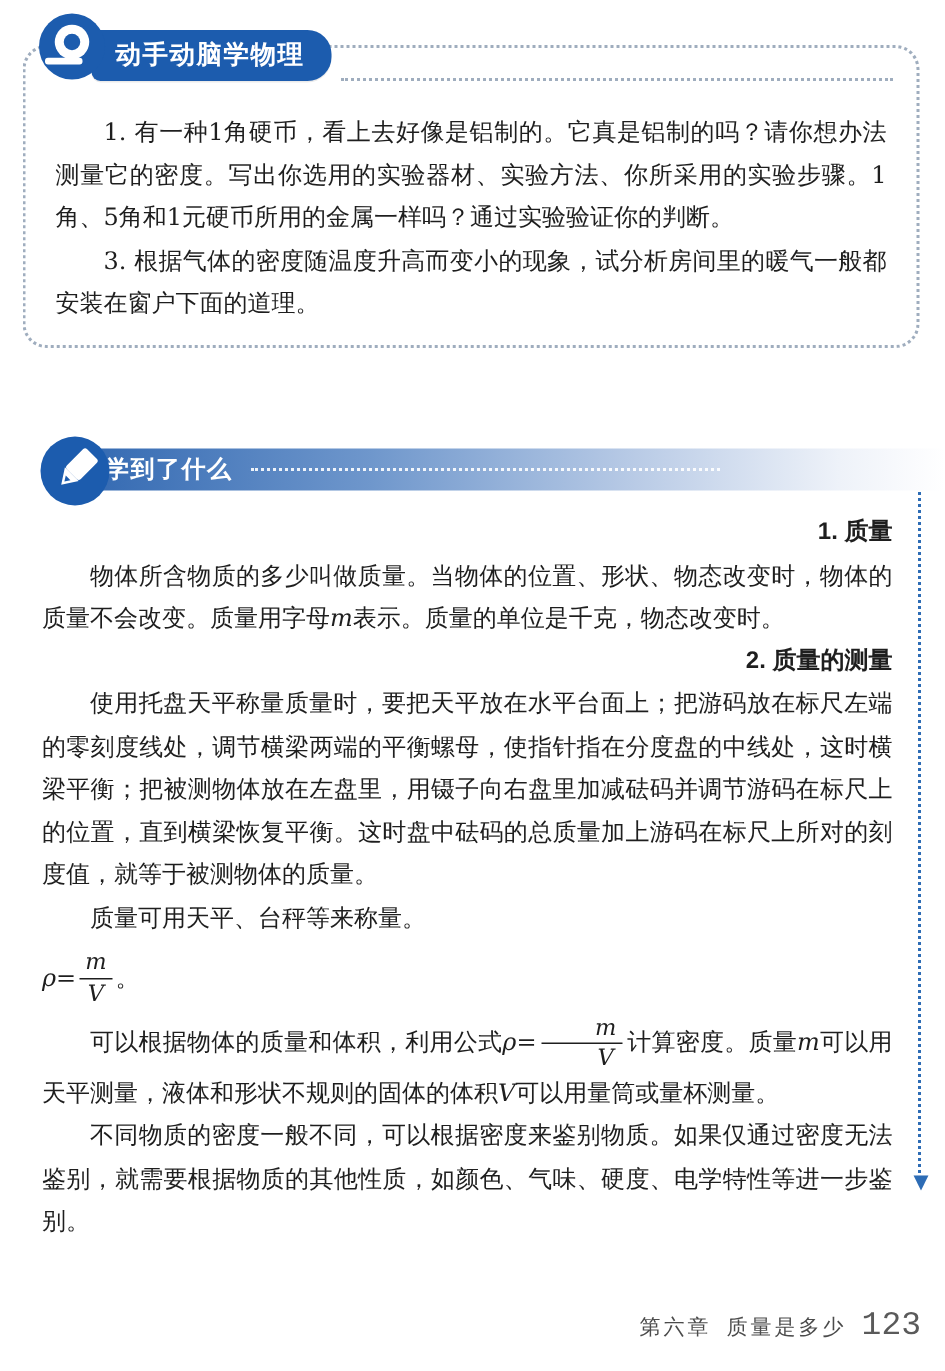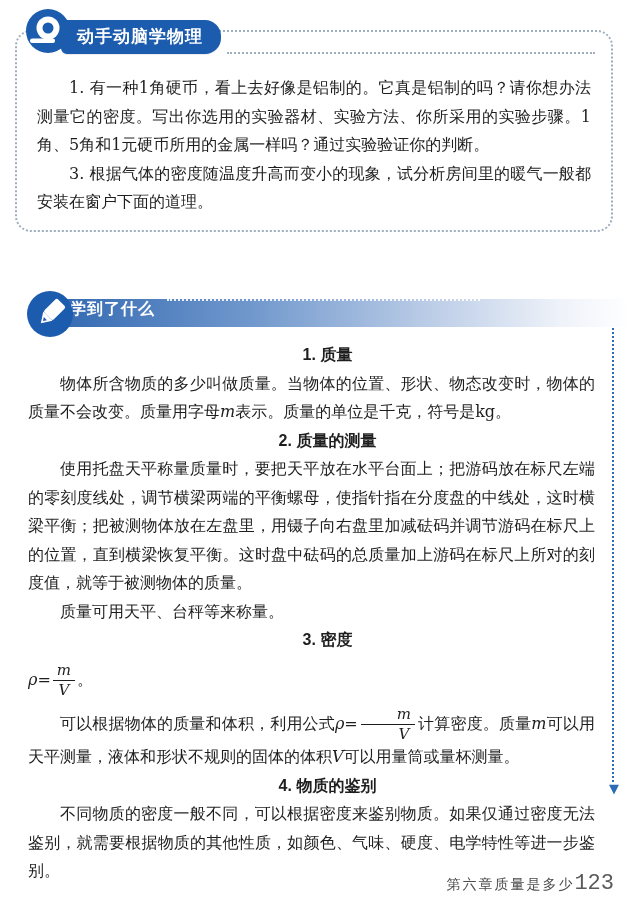--- a/index.html
+++ b/index.html
@@ -45,21 +45,21 @@
     font-size:16px; line-height:28.5px;
     text-align:justify;
   }
   .activity-body p { margin:0; text-indent:2em; }
 
   
   .summary-band {
     position:absolute; left:42px; top:299px; right:0;
     height:28px;
     background:linear-gradient(90deg, #2f66b0 0%, #6f97cc 35%, #b9cbe6 65%, #eef2f9 88%, #ffffff 100%);
-    display:flex; 
+    display:flex; align-items:center;
     z-index:1;
   }
   .summary-band .band-title {
     color:#ffffff;
     font-family:"Liberation Sans", sans-serif;
     font-weight:bold; font-size:16px; letter-spacing:1px;
     margin-left:28px; white-space:nowrap;
   }
   .band-leader {
     flex:1 1 auto; height:0;
@@ -94,21 +94,21 @@
     position:absolute; left:28px; top:341px;
     width:567px;
     font-size:16px; line-height:28.5px;
     text-align:justify;
   }
   .summary-content h3 {
     margin:0;
     font-family:"Liberation Sans", sans-serif;
     font-size:16px; font-weight:bold;
     text-indent:2em; line-height:28.5px;
-    text-align:center;
+    text-align:right;
   }
   .summary-content p { margin:0; text-indent:2em; }
   .var { font-style:italic; font-family:"DejaVu Serif", serif; }
 
   .formula-line {
     margin:3px 0 2px 0;
     text-indent:0;
     display:flex; align-items:center;
     min-height:46px;
   }
@@ -117,21 +117,21 @@
     vertical-align:middle; margin:0 2px;
     line-height:1.15; font-size:15px;
   }
   .frac .num { border-bottom:1.5px solid #1e1e1e; padding:0 4px 1px 4px; }
   .frac .den { padding-top:1px; }
   .inline-frac { display:inline-flex; vertical-align:middle; margin:0 3px; }
 
   
   .footer {
     position:absolute; right:16px; top:871px;
-    display:flex; align-items:baseline; 
+    display:flex; align-items:baseline; gap:10px;
   }
   .footer .chap {
     font-size:14px; color:#4b4b4b; letter-spacing:2px;
   }
   .footer .pagenum {
     font-family:Liberation Mono, monospace;
     font-size:22px; color:#5a5a5a;
   }
   sup { font-size:10px; }
 </style>
@@ -171,44 +171,42 @@
     </g>
   </svg>
 </span>
 
 <div class="rail-curve"></div>
 <div class="rail"></div>
 <div class="rail-arrow">▼</div>
 
 <div class="summary-content">
   <h3>1. 质量</h3>
-  <p><span>物体所含物质的多少叫做质量。当物体的位置、形状、物态改变时，物体的质量不会改变。质量用字母</span><span class="var">m</span><span>表示。质量的单位是千克，符号是kg。</span></p>
+  <p><span>物体所含物质的多少叫做质量。当物体的位置、形状、物态改变时，物体的质量不会改变。质量用字母</span><span class="var">m</span><span>表示。质量的单位是千克，物态改变时。</span></p>
 
   <h3>2. 质量的测量</h3>
   <p><span>使用托盘天平称量质量时，要把天平放在水平台面上；把游码放在标尺左端的零刻度线处，调节横梁两端的平衡螺母，使指针指在分度盘的中线处，这时横梁平衡；把被测物体放在左盘里，用镊子向右盘里加减砝码并调节游码在标尺上的位置，直到横梁恢复平衡。这时盘中砝码的总质量加上游码在标尺上所对的刻度值，就等于被测物体的质量。</span></p>
   <p><span>质量可用天平、台秤等来称量。</span></p>
 
-  <h3>3. 密度</h3>
 
   <div class="formula-line">
     <span class="var">ρ</span>
       <span>=</span>
       <span class="frac">
         <span class="num var">m</span>
         <span class="den var">V</span>
       </span>
       <span>。</span>
   </div>
 
   <p><span>可以根据物体的质量和体积，利用公式</span><span class="var">ρ</span><span>=</span><span class="frac inline-frac">
         <span class="num var">m</span>
         <span class="den var">V</span>
       </span><span>计算密度。质量</span><span class="var">m</span><span>可以用天平测量，液体和形状不规则的固体的体积</span><span class="var">V</span><span>可以用量筒或量杯测量。</span></p>
 
-  <h3>4. 物质的鉴别</h3>
   <p><span>不同物质的密度一般不同，可以根据密度来鉴别物质。如果仅通过密度无法鉴别，就需要根据物质的其他性质，如颜色、气味、硬度、电学特性等进一步鉴别。</span></p>
 </div>
 
 <div class="footer">
   <span class="chap">第六章</span>
   <span class="chap">质量是多少</span>
   <span class="pagenum">123</span>
 </div>
 
 </body></html>

